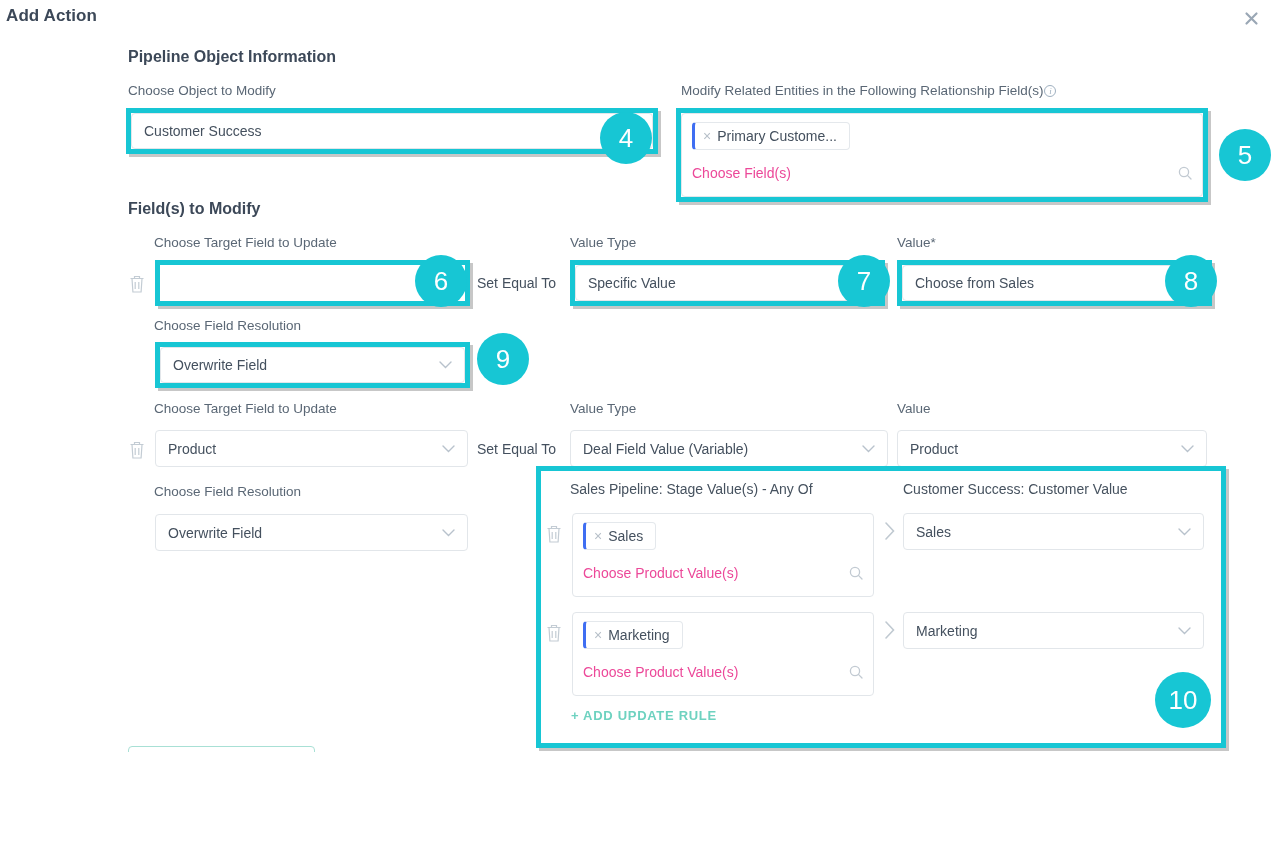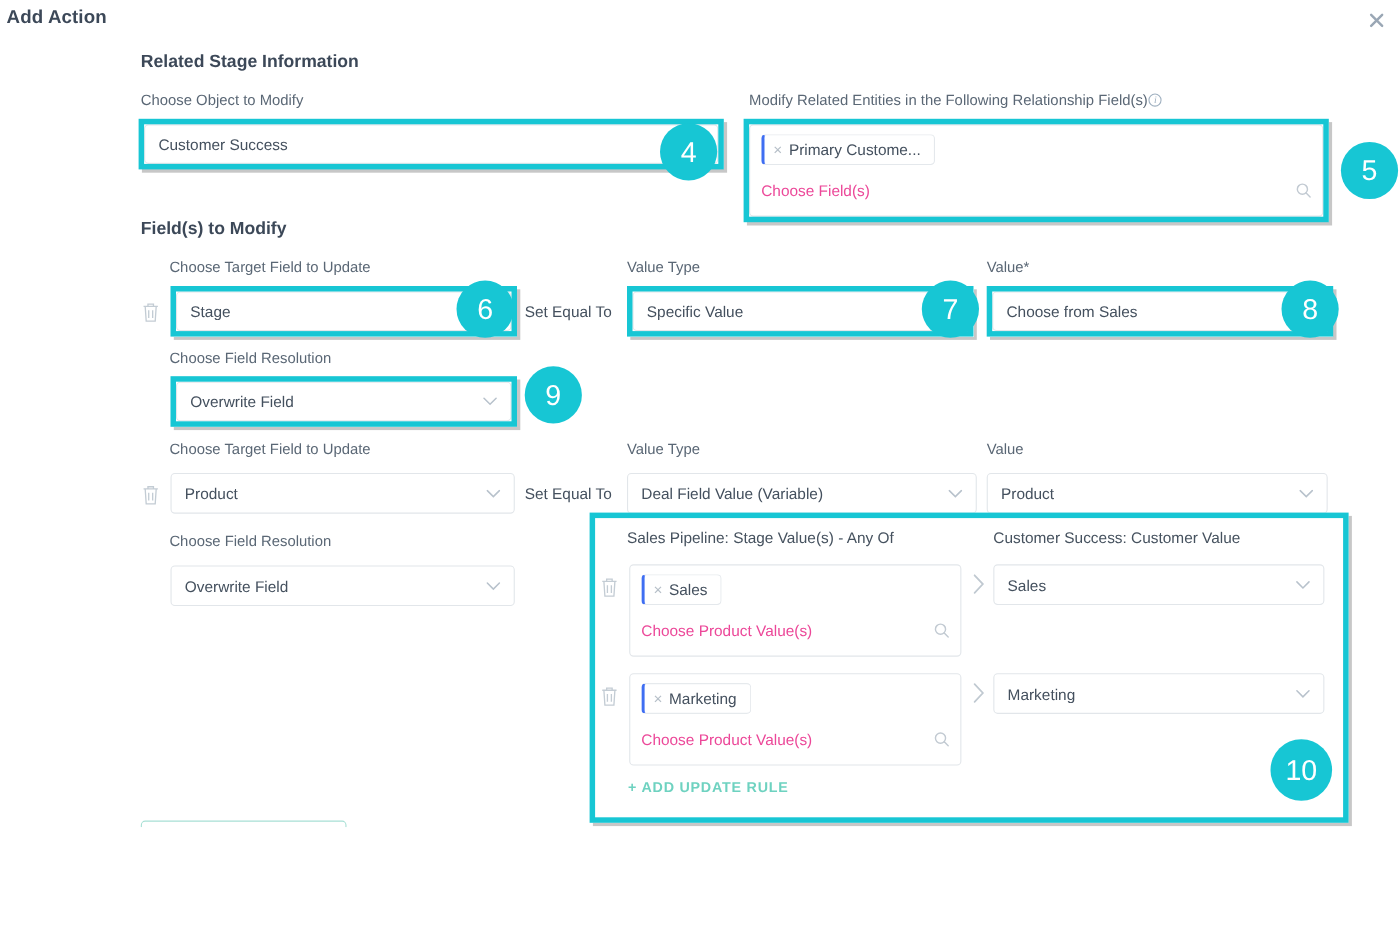--- a/index.html
+++ b/index.html
@@ -231,21 +231,21 @@
 
 <div id="page">
 
   <div class="modal-title">Add Action</div>
   <div class="close-btn">
     <svg width="15" height="15" viewBox="0 0 15 15" fill="none" stroke="currentColor" stroke-width="2.2" stroke-linecap="round">
       <path d="M2.5 2.5 L12.5 12.5 M12.5 2.5 L2.5 12.5"></path>
     </svg>
   </div>
 
-  <div class="section-heading" style="left:128px; top:48px;">Related Stage Information</div>
+  <div class="section-heading" style="left:128px; top:48px;">Pipeline Object Information</div>
 
   <div class="flabel" style="left:128px; top:83px;">Choose Object to Modify</div>
 
   <div class="field" style="left:131px; top:113px; width:522px; height:36px;">
     <span class="val">Customer Success</span>
   </div>
   <div class="hl" style="left:126px; top:108px; width:532px; height:46px;"></div>
   <div class="badge" style="left:600px; top:112px; width:52px; height:52px;">4</div>
 
   <div class="flabel" style="left:681px; top:83px;">
@@ -273,23 +273,20 @@
   <div class="section-heading" style="left:128px; top:200px;">Field(s) to Modify</div>
 
   <div class="flabel" style="left:154px; top:235px;">Choose Target Field to Update</div>
 
   <div class="trash" style="left:128px; top:274px;">
     <svg width="18" height="20" viewBox="0 0 18 20" fill="none" stroke="currentColor" stroke-width="1.2">
       <path d="M2.5 4.5 h13 M6.5 4.5 v-2 h5 v2 M4 4.5 l.9 13.5 h8.2 L14 4.5 M7.2 8 v7 M10.8 8 v7"></path>
     </svg>
   </div>
 
-  <div class="field" style="left:160px; top:265px; width:305px; height:36px;">
-    <span class="val">Stage</span>
-  </div>
   <div class="hl" style="left:155px; top:260px; width:315px; height:46px;"></div>
   <div class="badge" style="left:415px; top:255px; width:52px; height:52px;">6</div>
 
   <div class="seteq" style="left:477px; top:275px;">Set Equal To</div>
 
   <div class="flabel" style="left:570px; top:235px;">Value Type</div>
   <div class="field" style="left:575px; top:265px; width:305px; height:36px;">
     <span class="val">Specific Value</span>
   </div>
   <div class="hl" style="left:570px; top:260px; width:315px; height:46px;"></div>

